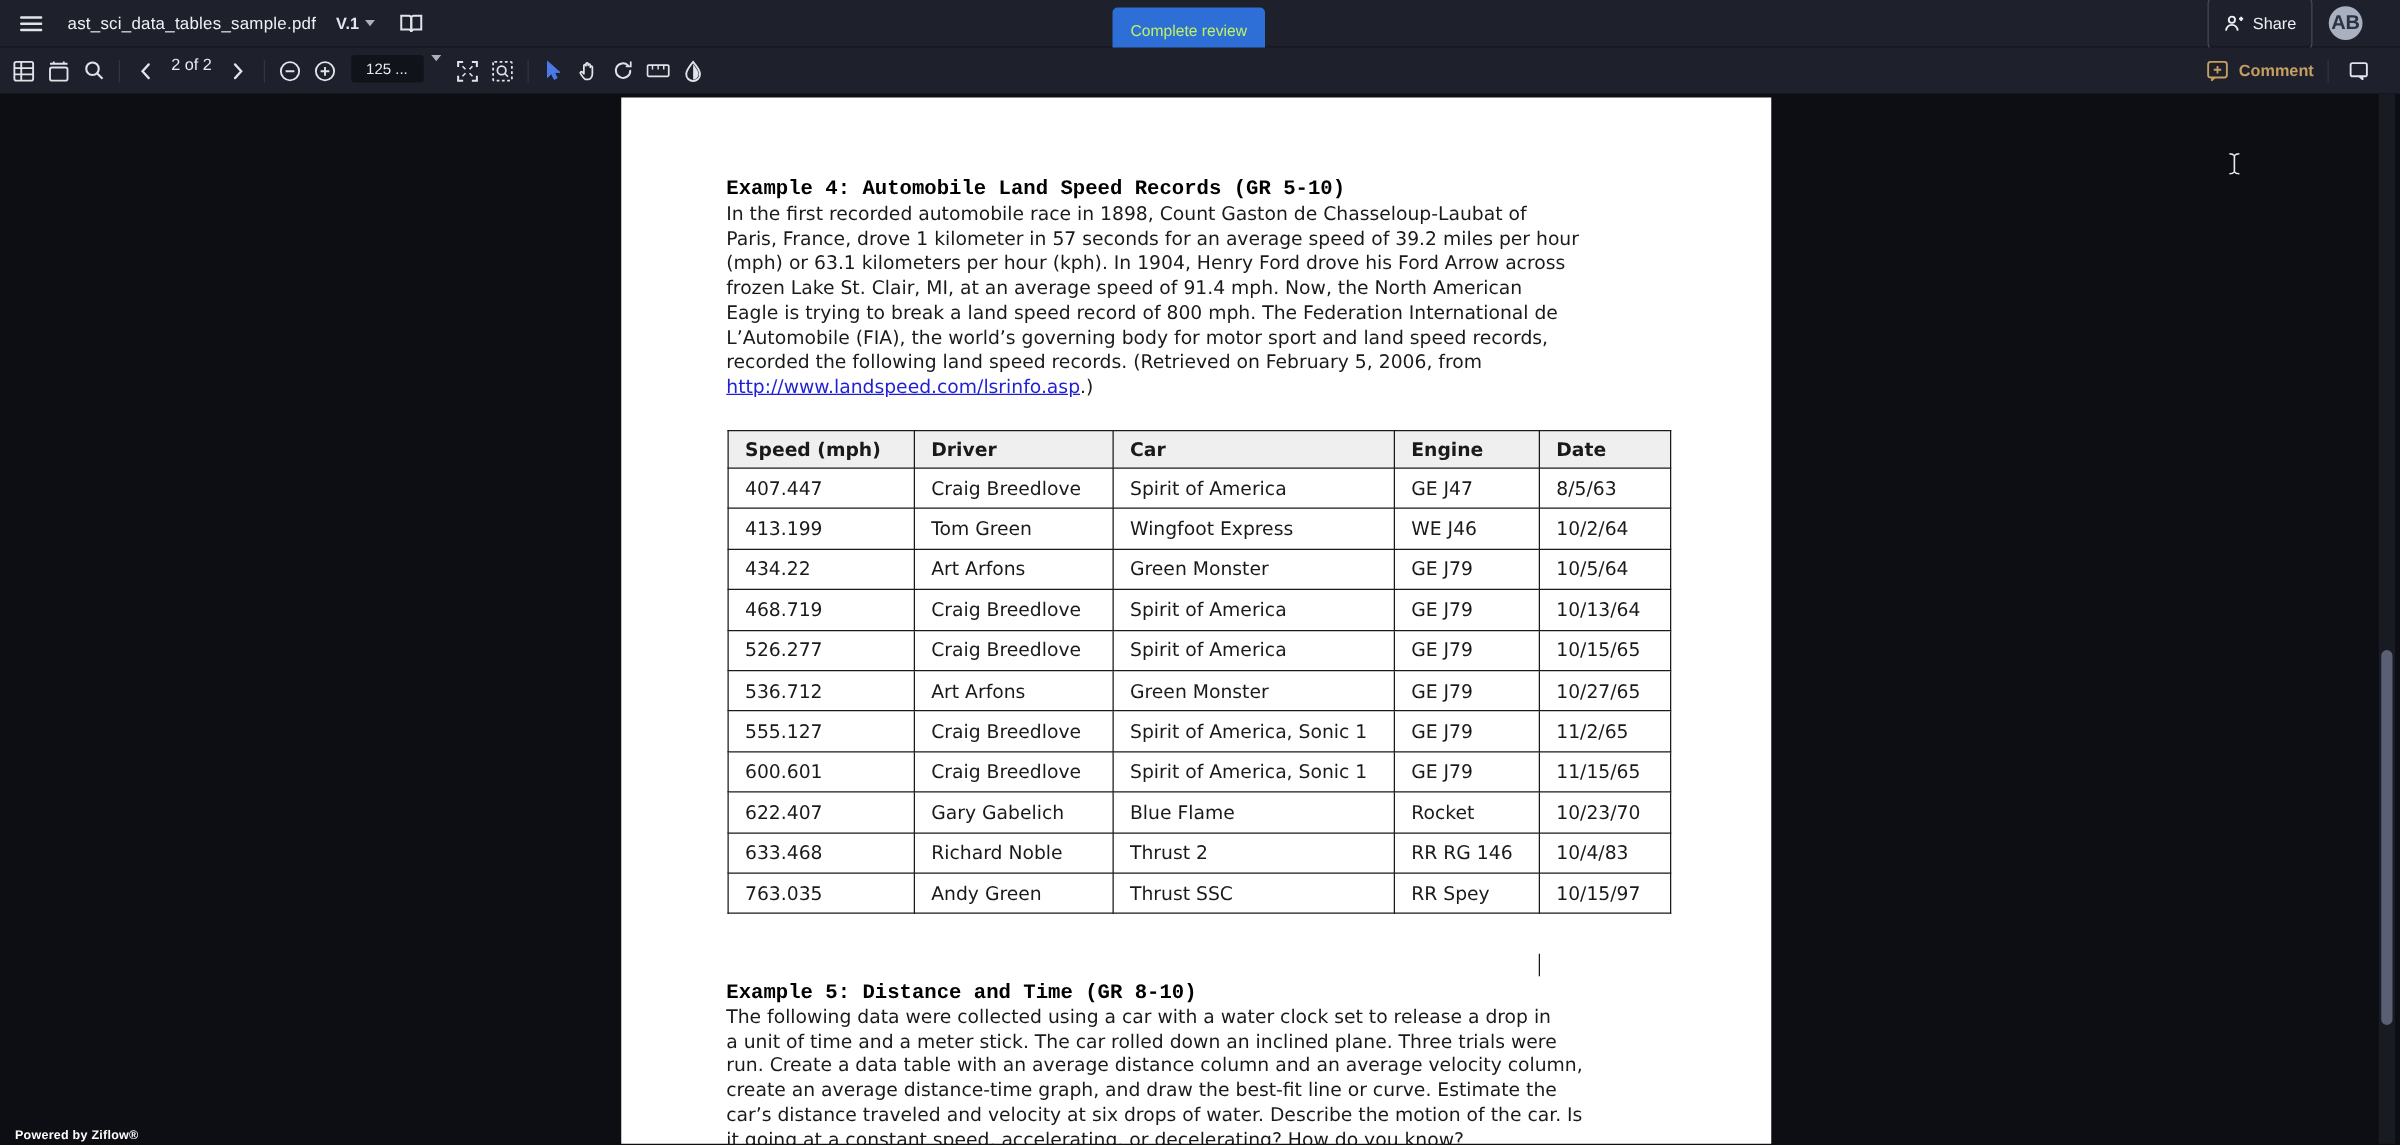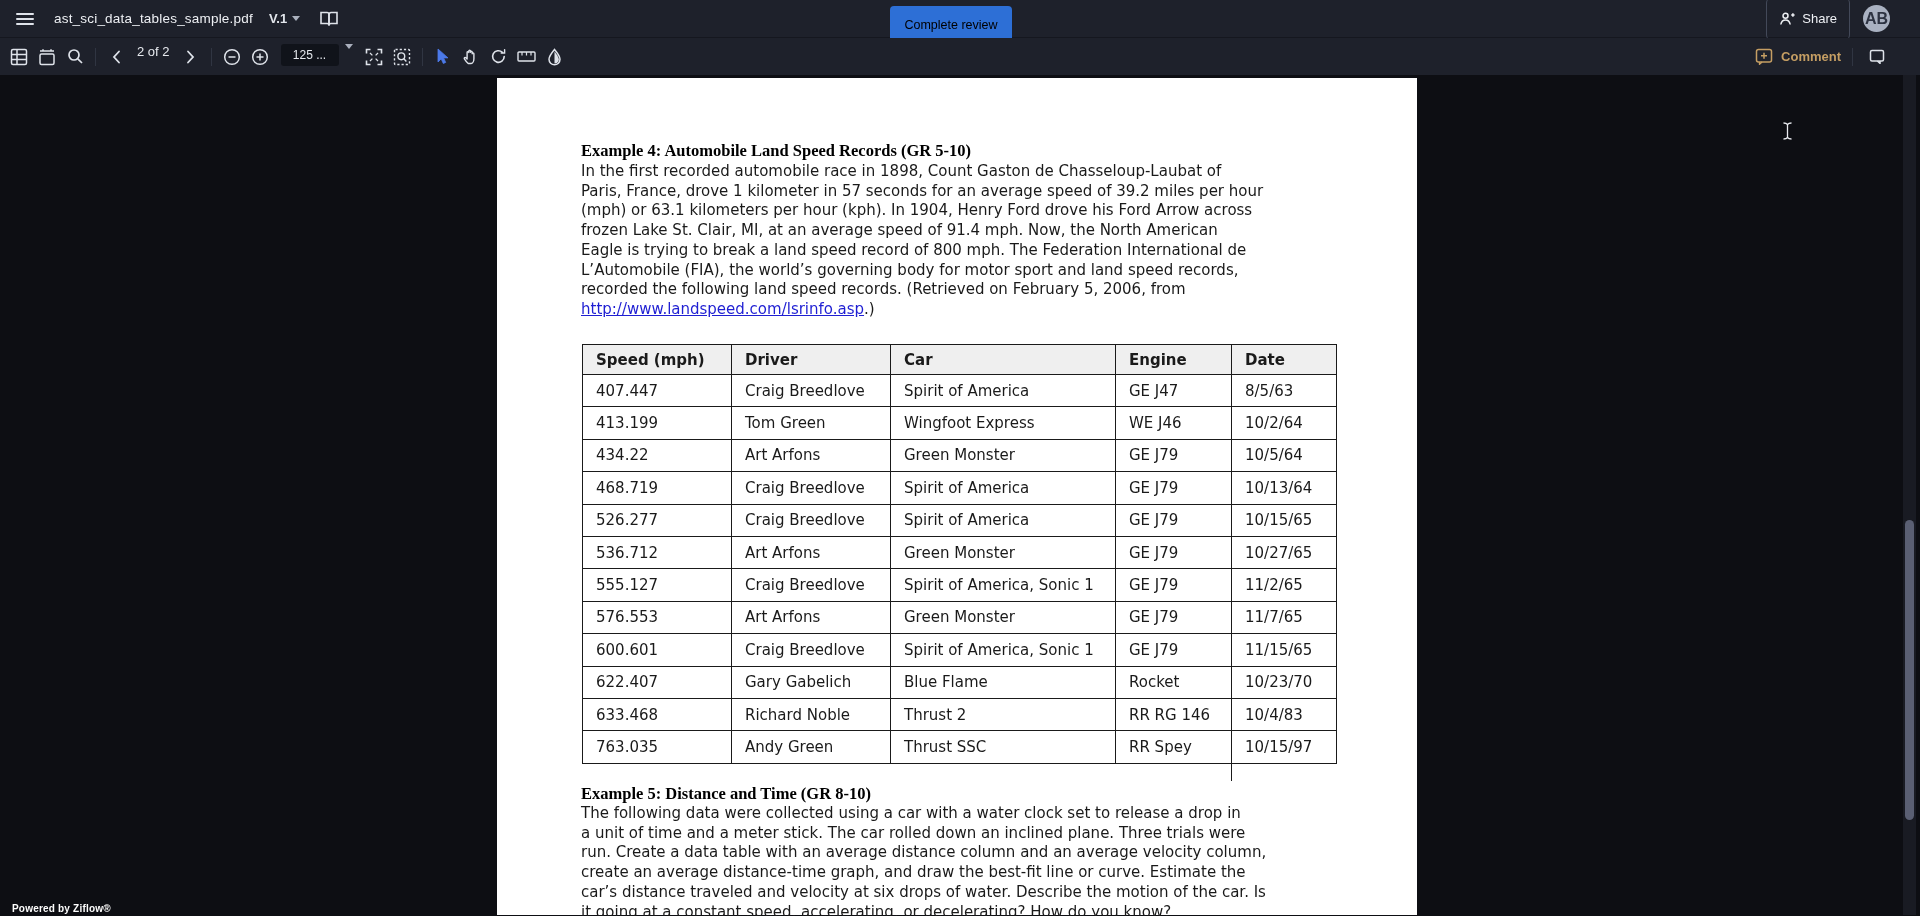--- a/index.html
+++ b/index.html
@@ -9,47 +9,47 @@
   
   .topbar { position:relative; height:38px; background:#1e212b;
             border-bottom:1px solid #15171f; display:flex; align-items:center; }
   .tb-left { display:flex; align-items:center; gap:16px; padding-left:12px; }
   .filename { color:#eef0f4; font-size:13.5px; font-weight:400; letter-spacing:.2px; }
   .version { display:flex; align-items:center; gap:5px; color:#e3e6ec; font-size:13px; font-weight:600; }
   .caret { width:0; height:0; border-left:4px solid transparent; border-right:4px solid transparent;
            border-top:5px solid #aab0bd; }
   .icon-btn { width:26px; height:26px; display:flex; align-items:center; justify-content:center; }
   .primary-btn { position:absolute; left:890px; top:6px; width:122px; height:37px;
-                 background:#2d6fd6; color:#000000; border:none; border-radius:4px;
+                 background:#2d6fd6; color:#bef264; border:none; border-radius:4px;
                  font-size:12.5px; font-family:inherit; }
   .tb-right { margin-left:auto; display:flex; align-items:center; gap:13px; padding-right:30px; }
   .share-btn { display:flex; align-items:center; gap:7px; height:44px; padding:0 12px;
                border:1px solid #434959; border-radius:6px; background:transparent;
                color:#eef0f4; font-size:13px; font-family:inherit; }
   .avatar { width:27px; height:27px; border-radius:50%; background:#a9b1c1; color:#2d3342;
             font-size:16px; font-weight:bold; display:flex; align-items:center; justify-content:center; }
 
   
   .toolbar { position:relative; height:37px; background:#1e212b; display:flex; align-items:center;
              padding-left:6px; }
   .tool-group { display:flex; align-items:flex-start; gap:2px; }
   .divider { width:1px; height:18px; background:#303542; margin:0 7px; }
   .page-indicator { color:#e6e9ee; font-size:13px; margin:0 6px; }
   .zoom-pill { height:22px; min-width:58px; background:#10131a; border-radius:3px; color:#e6e9ee;
                font-size:12px; display:flex; align-items:center; justify-content:center;
                padding:0 8px; margin:0 4px 0 6px; }
-  .toolbar-right { margin-left:auto; display:flex; align-items:center; padding-right:30px; }
+  .toolbar-right { margin-left:auto; display:flex; align-items:center; padding-right:20px; }
   .comment-btn { display:flex; align-items:center; gap:8px; color:#c59e63;
                  font-size:13px; font-weight:600; }
 
   
   .canvas { position:relative; height:840px; background:#0d0e13; }
   .page { position:absolute; left:497px; top:3px; width:920px; height:837px; background:#ffffff; }
 
-  .doc-h { position:absolute; left:84px; font-family:Liberation Serif, serif;
+  .doc-h { position:absolute; left:84px; font-family:Liberation Mono, monospace;
            font-weight:bold; font-size:16.5px; color:#000; white-space:pre; }
   .doc-p { position:absolute; left:84px; font-family:"DejaVu Sans", sans-serif;
            font-size:15px; line-height:19.7px; color:#1a1a1a; white-space:pre; }
   .doc-link { color:#1f1fd3; text-decoration:underline; }
 
   .speed-table { position:absolute; left:85px; top:266px; border-collapse:collapse;
                  table-layout:fixed; width:754px; font-family:"DejaVu Sans", sans-serif;
                  font-size:15px; color:#1a1a1a; }
   .speed-table th, .speed-table td { border:1px solid #1a1a1a; padding:0 0 0 13px;
                  text-align:left; vertical-align:middle; overflow:hidden; white-space:nowrap; }
@@ -308,27 +308,20 @@
             <td>10/27/65</td>
           </tr>
           <tr>
             <td>555.127</td>
             <td>Craig Breedlove</td>
             <td>Spirit of America, Sonic 1</td>
             <td>GE J79</td>
             <td>11/2/65</td>
           </tr>
           <tr>
-            <td>576.553</td>
-            <td>Art Arfons</td>
-            <td>Green Monster</td>
-            <td>GE J79</td>
-            <td>11/7/65</td>
-          </tr>
-          <tr>
             <td>600.601</td>
             <td>Craig Breedlove</td>
             <td>Spirit of America, Sonic 1</td>
             <td>GE J79</td>
             <td>11/15/65</td>
           </tr>
           <tr>
             <td>622.407</td>
             <td>Gary Gabelich</td>
             <td>Blue Flame</td>

